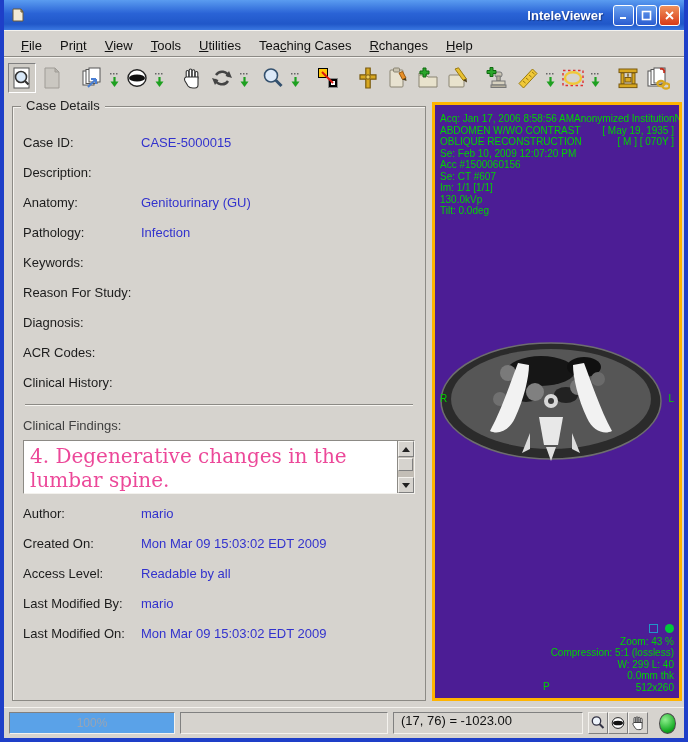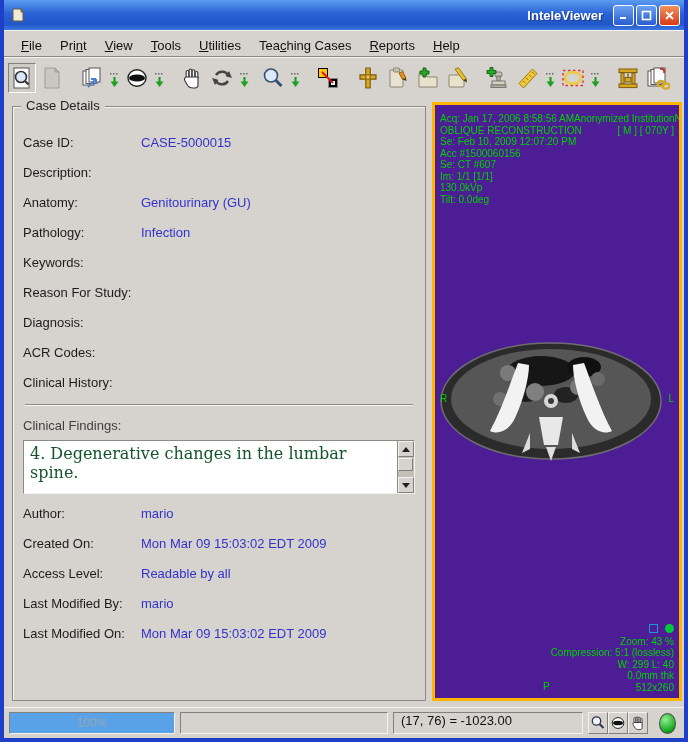--- a/index.html
+++ b/index.html
@@ -44,21 +44,21 @@
   .left-panel { flex:1; padding:4px 4px 0 4px; }
   .groupbox { position:relative; border:1px solid #8c8a85; box-shadow:1px 1px 0 #f4f2ee inset;
     height:100%; padding:20px 10px 6px 10px; }
   .groupbox legend.gb-title { position:absolute; top:-9px; left:8px; background:#d6d3ce; padding:0 5px; color:#222; }
   .field-row { height:30px; display:flex; align-items:center; }
   .field-row .lbl { width:118px; flex:0 0 118px; color:#1c1c1c; }
   .field-row .val { color:#3232cd; }
   .sep { border:none; border-top:1px solid #8c8a85; border-bottom:1px solid #f7f5f1; margin:7px 2px 6px 2px; }
   .findings-label { height:26px; display:flex; align-items:center; color:#404040; margin-top:2px; }
   .findings-box { display:flex; height:54px; border:1px solid #8c8a85; border-right-color:#f4f2ee; border-bottom-color:#f4f2ee; background:#fff; margin:2px 0 4px 0; }
-  .findings-text { flex:1; font-family:"DejaVu Serif","Liberation Serif",serif; font-size:16px; padding:3px 6px; color:#14532d; overflow:hidden; }
+  .findings-text { flex:1; font-family:"DejaVu Serif","Liberation Serif",serif; font-size:20px; padding:3px 6px; color:#ec4899; overflow:hidden; }
   .vscroll { width:17px; flex:0 0 17px; background:#d6d3ce; display:flex; flex-direction:column; border-left:1px solid #8c8a85; }
   .sb-btn { height:16px; background:#d6d3ce; border:1px solid; border-color:#f4f2ee #808080 #808080 #f4f2ee; display:flex; align-items:center; justify-content:center; }
   .sb-track { flex:1; background:#c3beb6; position:relative; }
   .sb-thumb { position:absolute; top:1px; left:0; width:15px; height:13px; background:#d6d3ce; border:1px solid; border-color:#f4f2ee #808080 #808080 #f4f2ee; }
   .tri-up { width:0; height:0; border-left:4px solid transparent; border-right:4px solid transparent; border-bottom:5px solid #222; }
   .tri-down { width:0; height:0; border-left:4px solid transparent; border-right:4px solid transparent; border-top:5px solid #222; }
 
   
   .viewport { flex:0 0 250px; width:250px; margin-left:2px; border:3px solid #ffb400; background:#4c1d95;
     position:relative; overflow:hidden; color:#00d400; font-size:10px; line-height:11.5px; }
@@ -114,21 +114,21 @@
       </div>
   </div>
 
   <div class="menubar">
     <span class="menu-item"><span></span><u>F</u><span>ile</span></span>
     <span class="menu-item"><span>Pri</span><u>n</u><span>t</span></span>
     <span class="menu-item"><span></span><u>V</u><span>iew</span></span>
     <span class="menu-item"><span></span><u>T</u><span>ools</span></span>
     <span class="menu-item"><span></span><u>U</u><span>tilities</span></span>
     <span class="menu-item"><span>Tea</span><u>c</u><span>hing Cases</span></span>
-    <span class="menu-item"><span></span><u>R</u><span>eports</span></span>
+    <span class="menu-item"><span></span><u>R</u><span>changes</span></span>
     <span class="menu-item"><span></span><u>H</u><span>elp</span></span>
   </div>
 
   <div class="toolbar">
     <div class="tb pressed">
       <svg width="24" height="24" viewBox="0 0 24 24">
           <rect x="4" y="2" width="15" height="20" fill="#fff" stroke="#555"></rect>
           <circle cx="11" cy="11" r="5.5" fill="#d8e8f8" stroke="#333" stroke-width="1.6"></circle>
           <line x1="15" y1="15" x2="18.5" y2="18.5" stroke="#333" stroke-width="2.2"></line>
         </svg>
@@ -433,20 +433,24 @@
         <path d="M92,96 L84,116 L92,112 Z" fill="#dcdcdc"></path>
         <path d="M134,96 L142,116 L134,112 Z" fill="#dcdcdc"></path>
       </svg>
 
       <div class="ov-top">
         <div class="ov-line">
             <span>Acq: Jan 17, 2006 8:58:56 AM</span>
             <span>Anonymized InstitutionName</span>
           </div>
         <div class="ov-line">
+            <span>ABDOMEN W/WO CONTRAST</span>
+            <span>[ May 19, 1935 ]</span>
+          </div>
+        <div class="ov-line">
             <span>OBLIQUE RECONSTRUCTION</span>
             <span>[ M ] [ 070Y ]</span>
           </div>
         <div class="ov-line">
             <span>Se: Feb 10, 2009 12:07:20 PM</span>
             <span></span>
           </div>
         <div class="ov-line">
             <span>Acc #1500060156</span>
             <span></span>

